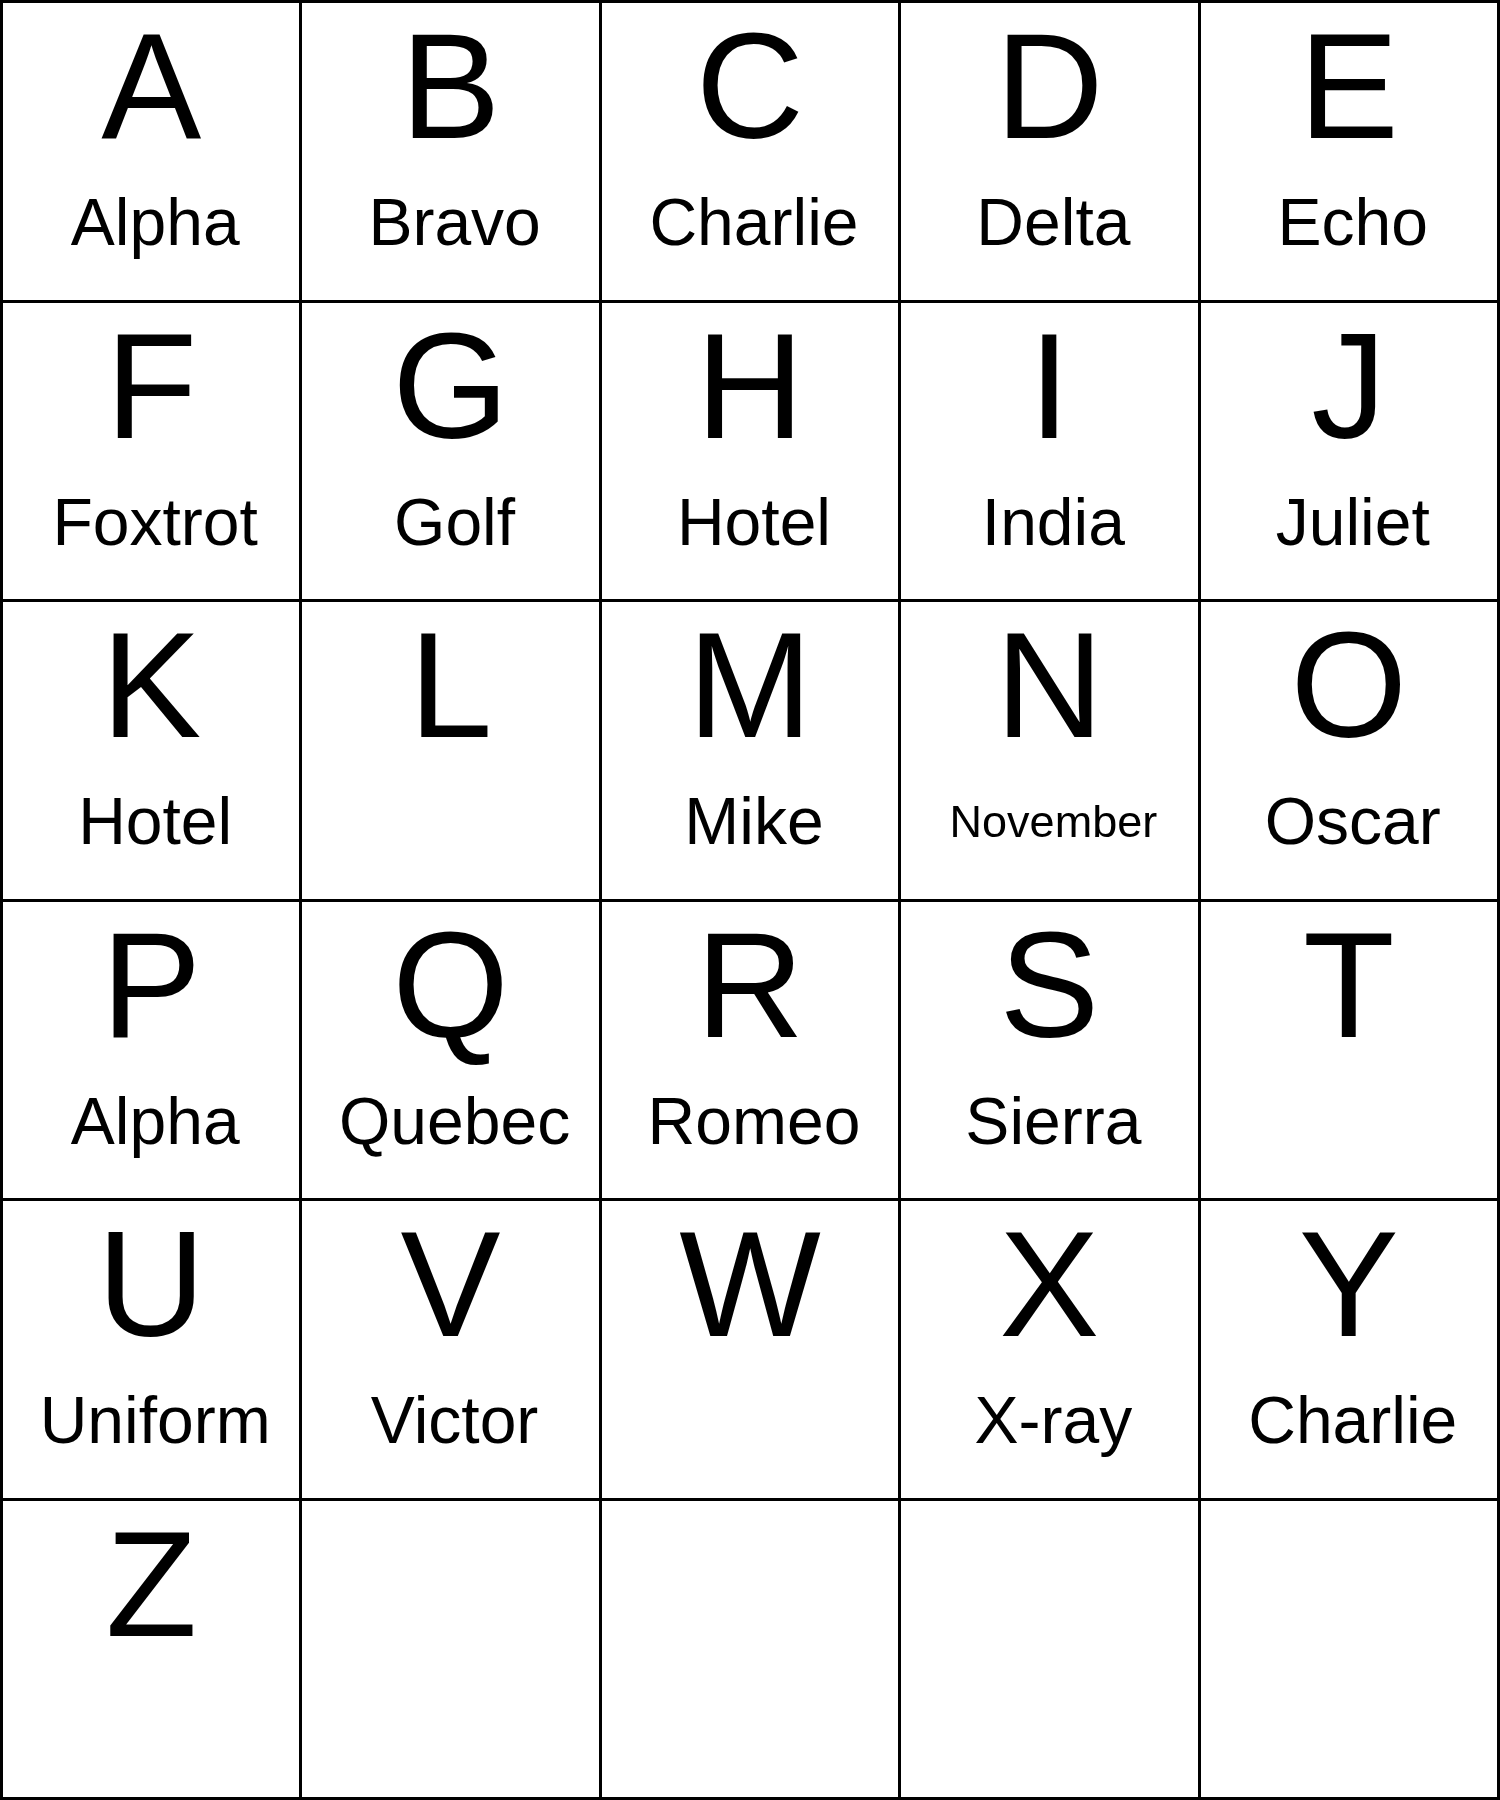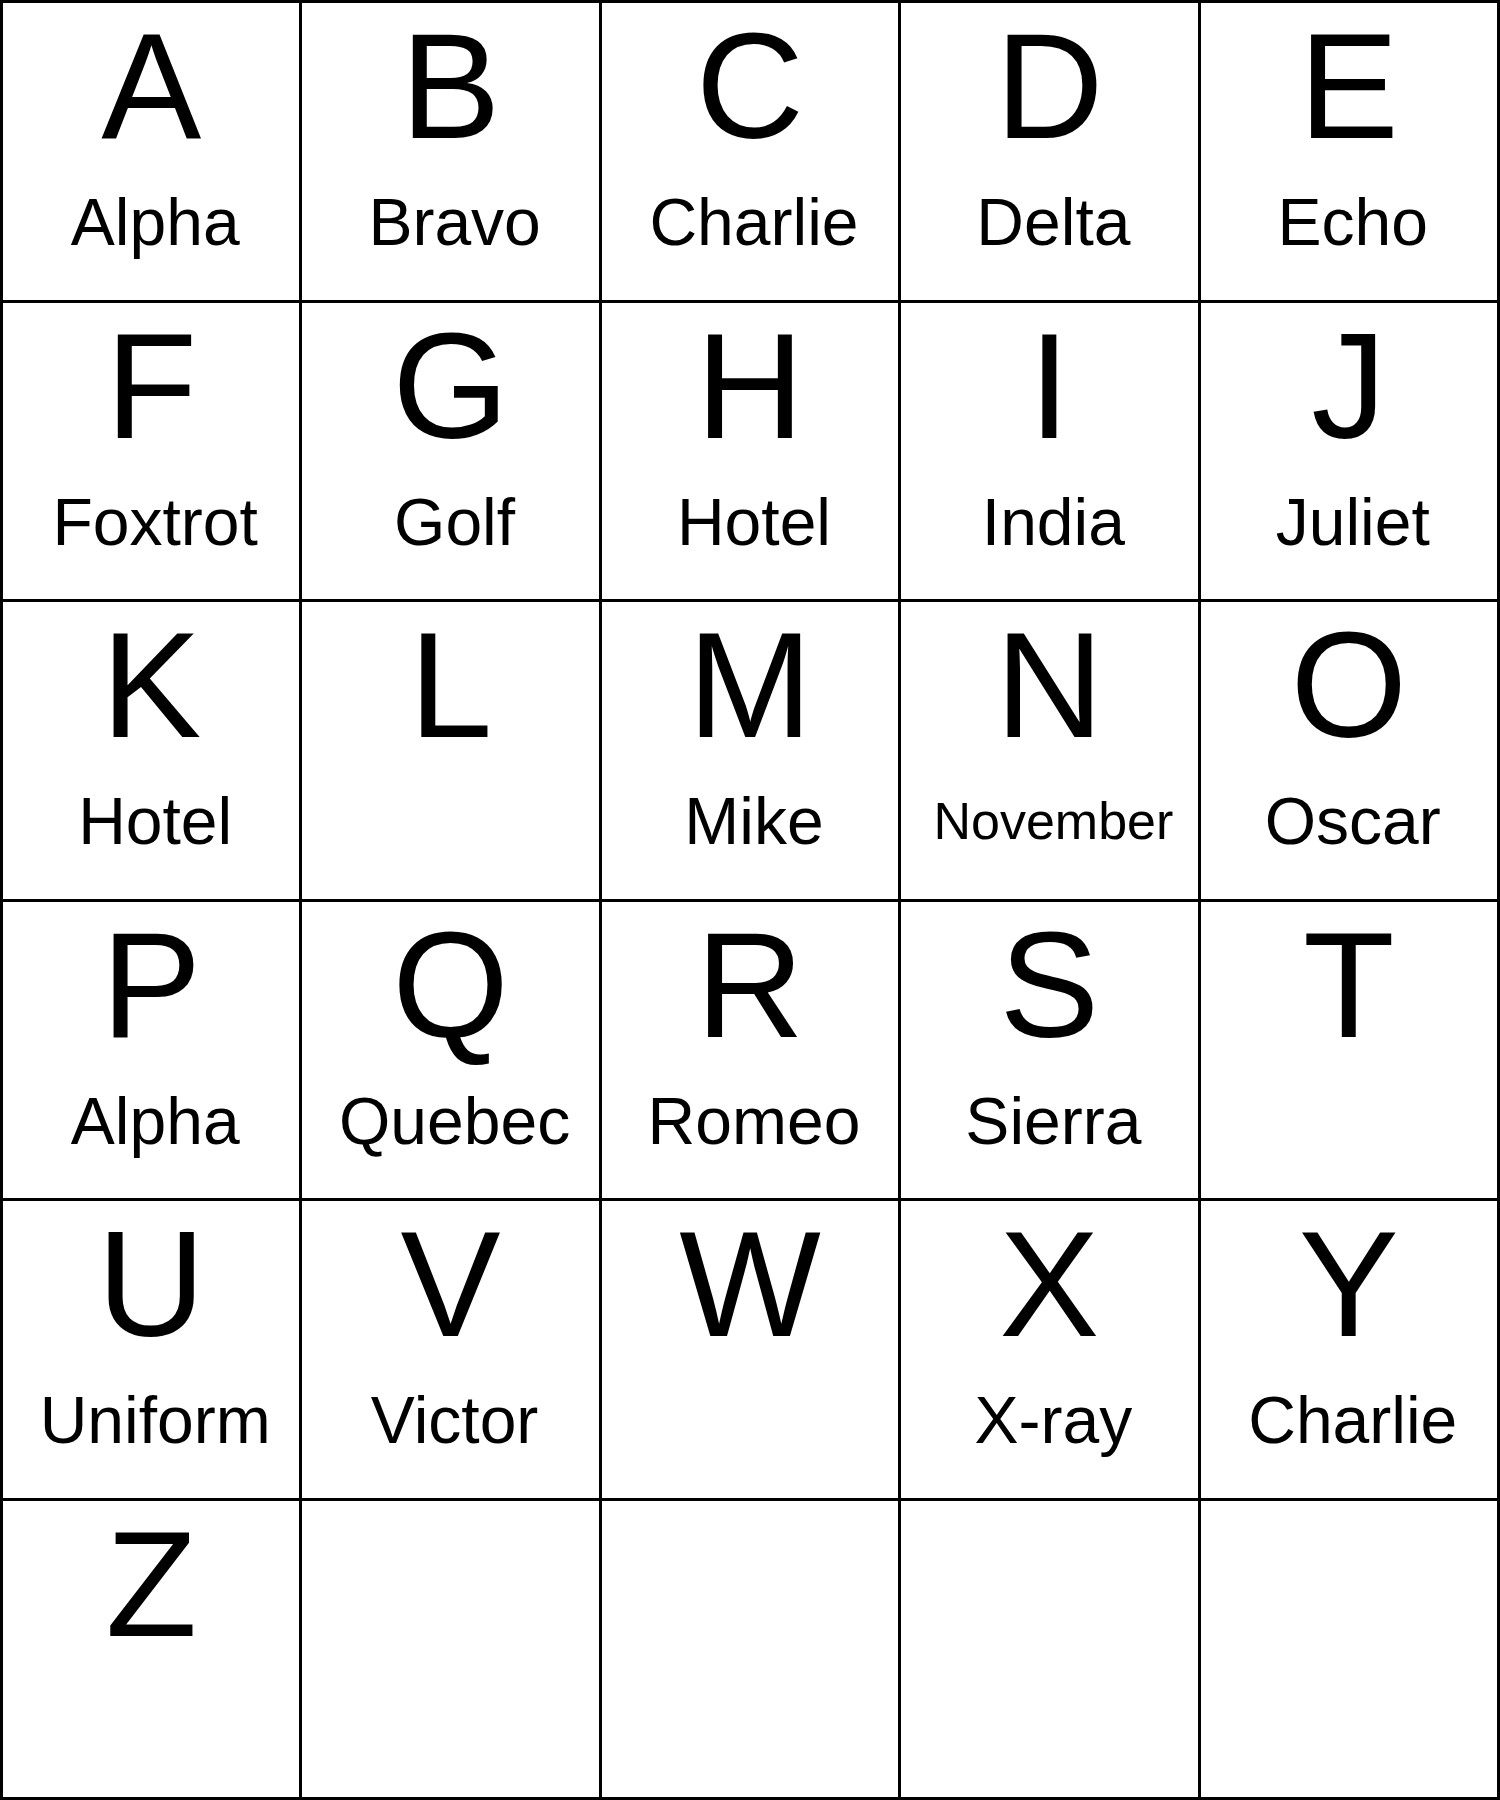--- a/index.html
+++ b/index.html
@@ -68,21 +68,21 @@
     justify-content: center;
     font-size: 66px;
     line-height: 1.0;
     font-weight: 400;
     color: #000000;
     white-space: nowrap;
   }
 
   
   .cell-word.shrink {
-    font-size: 52px;
+    font-size: 45px;
   }
 </style>
 </head>
 <body>
 
 <div id="alphabet-grid">
     <div class="cell">
       <div class="cell-letter">A</div>
       <div class="cell-word">Alpha</div>
     </div>

